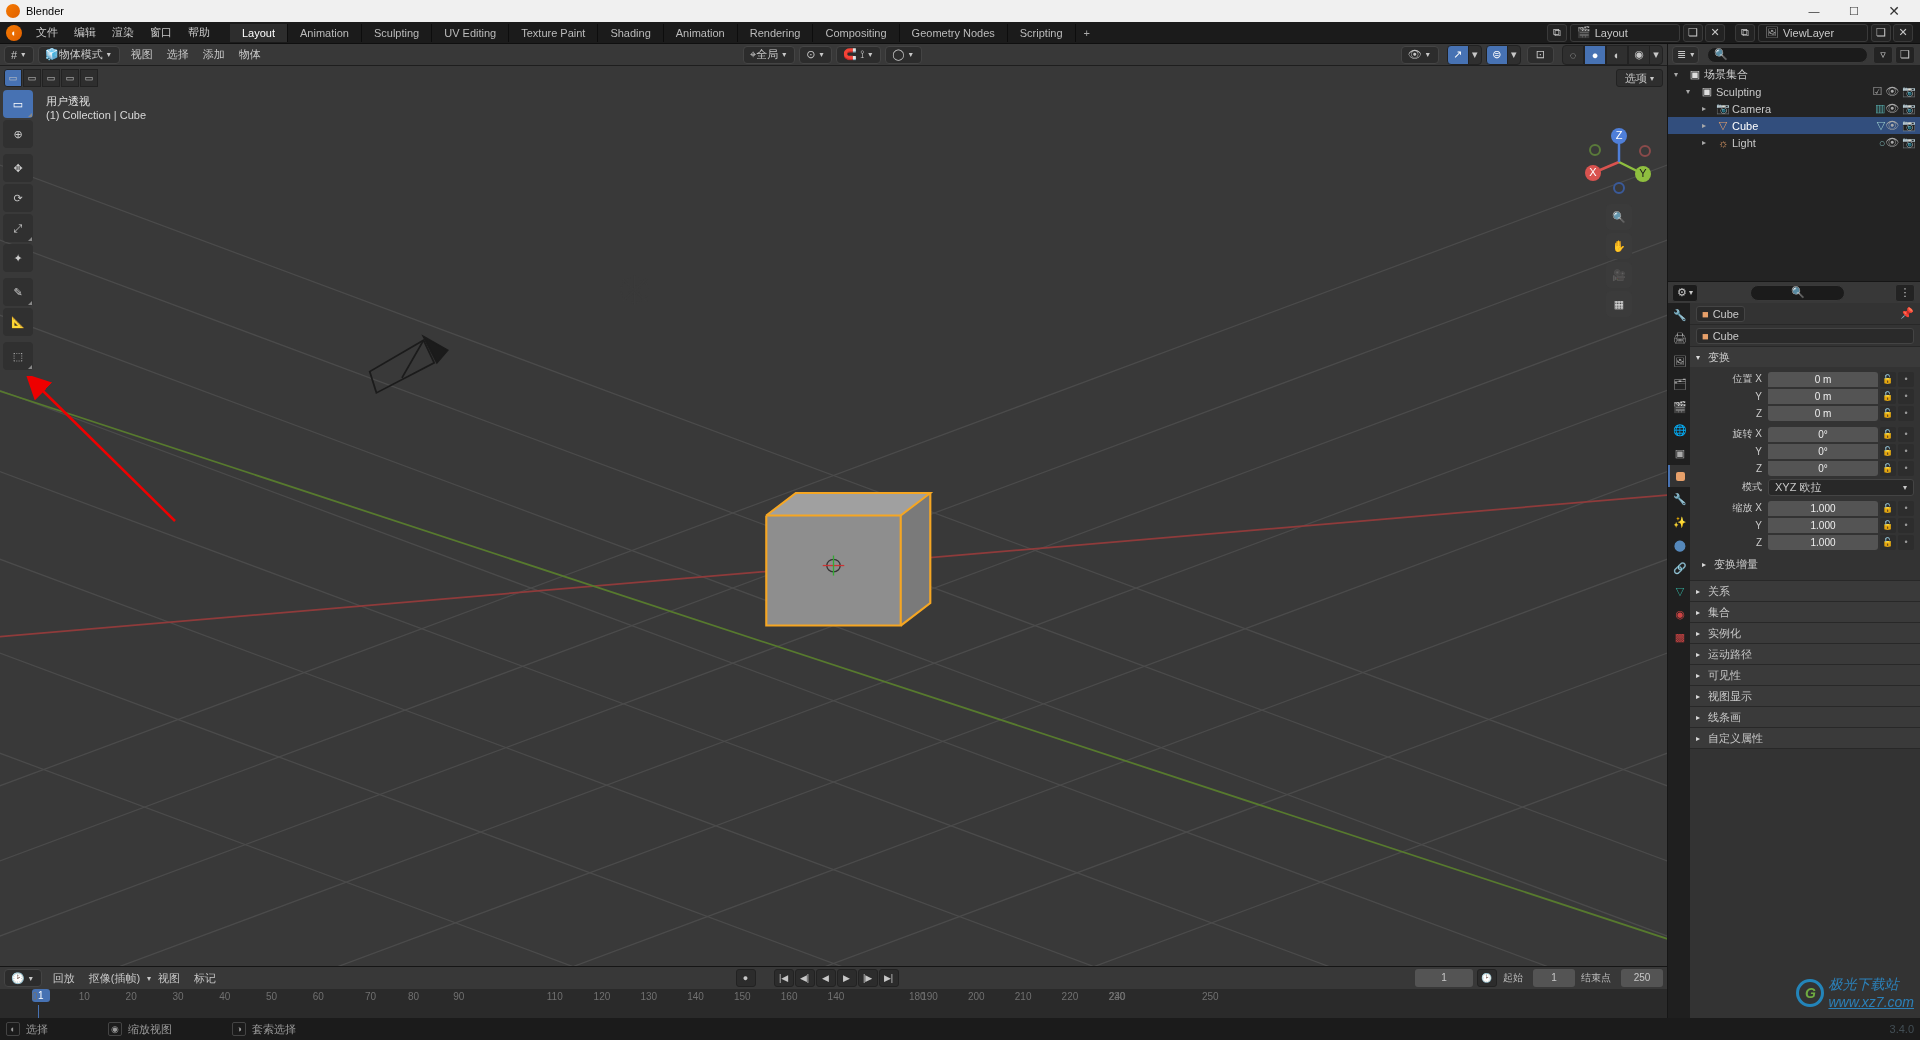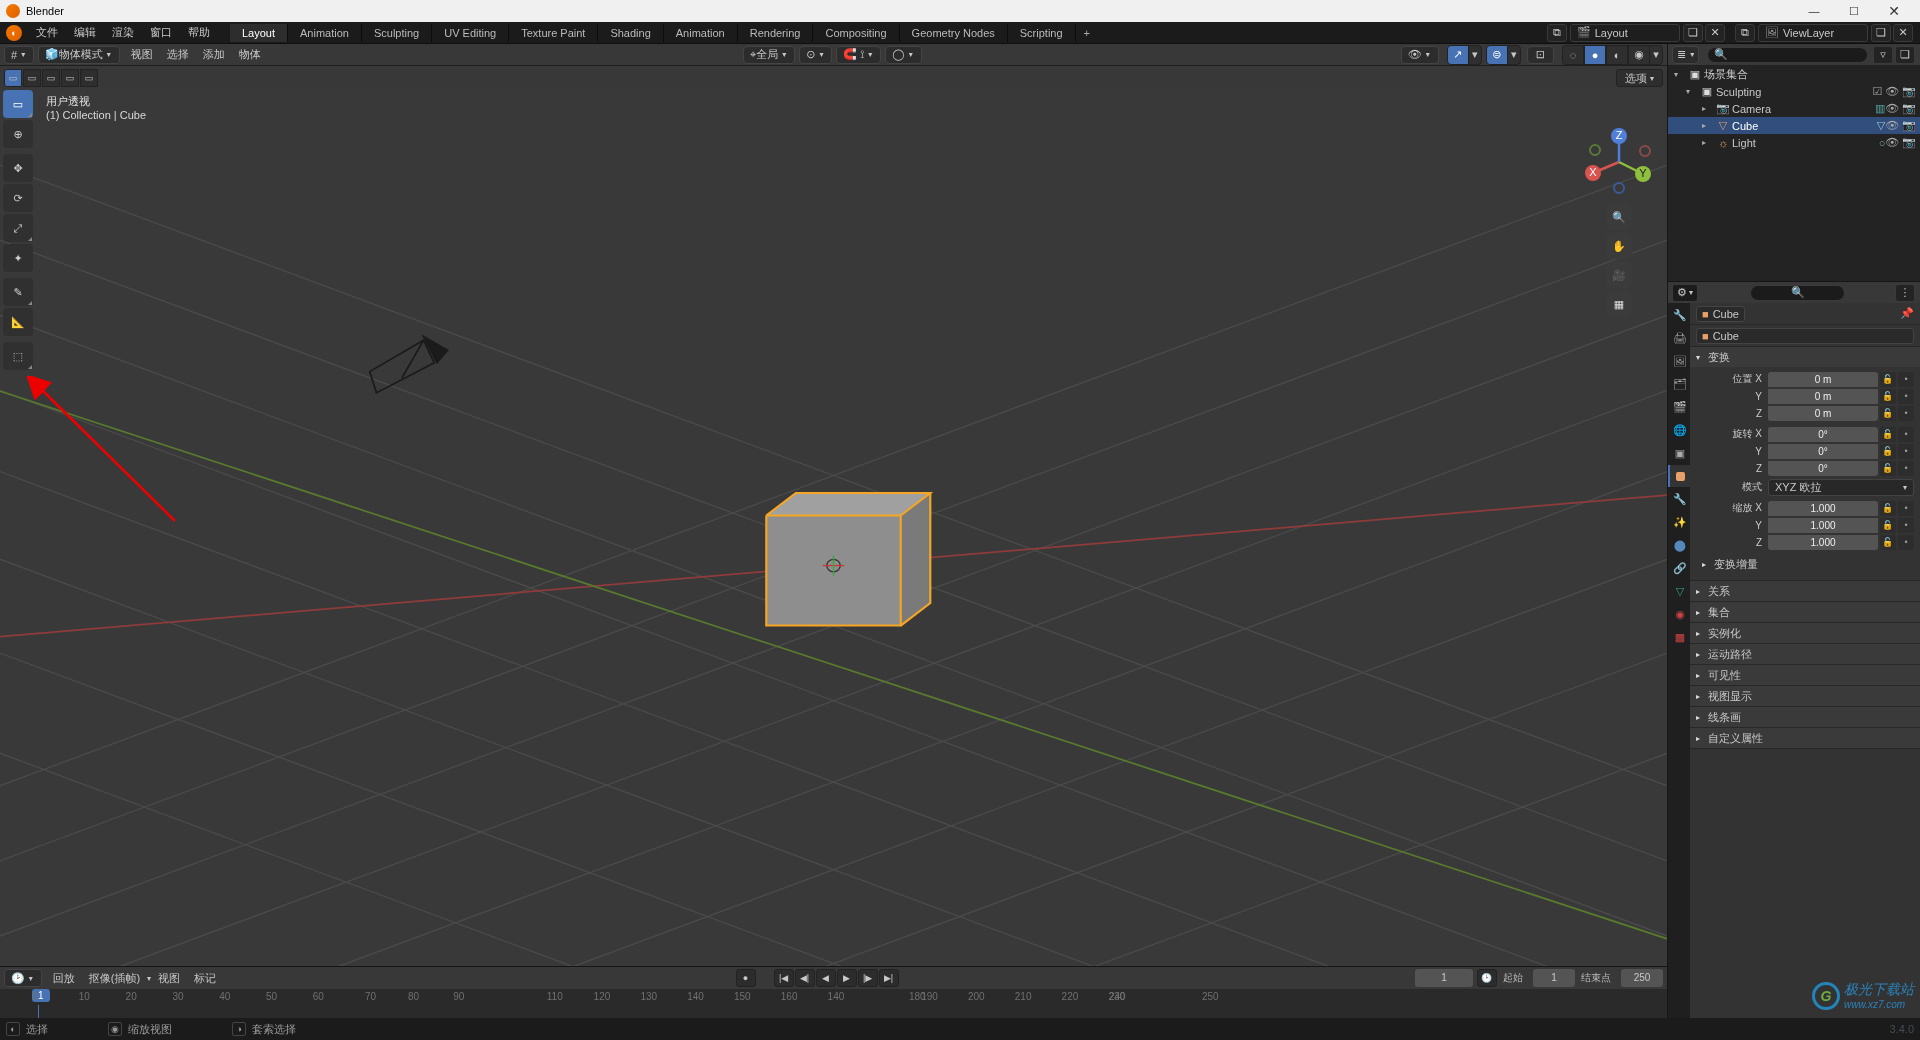--- a/index.html
+++ b/index.html
@@ -707,15 +707,15 @@
       <span>套索选择</span>
     </div>
   <span class="spacer"></span>
   <span class="ver">3.4.0</span>
 </div>
 
 <div class="watermark">
   <span class="logo">G</span>
   <span>
     <div style="font-size:14px;color:#2a8ed0;">极光下载站</div>
-    <div style="font-size:10px;color:#2a8ed0;">www.xz7.com</div>
+    <div style="font-size:14px;color:#2a8ed0;text-decoration:underline;">www.xz7.com</div>
   </span>
 </div>
 
 </body></html>

